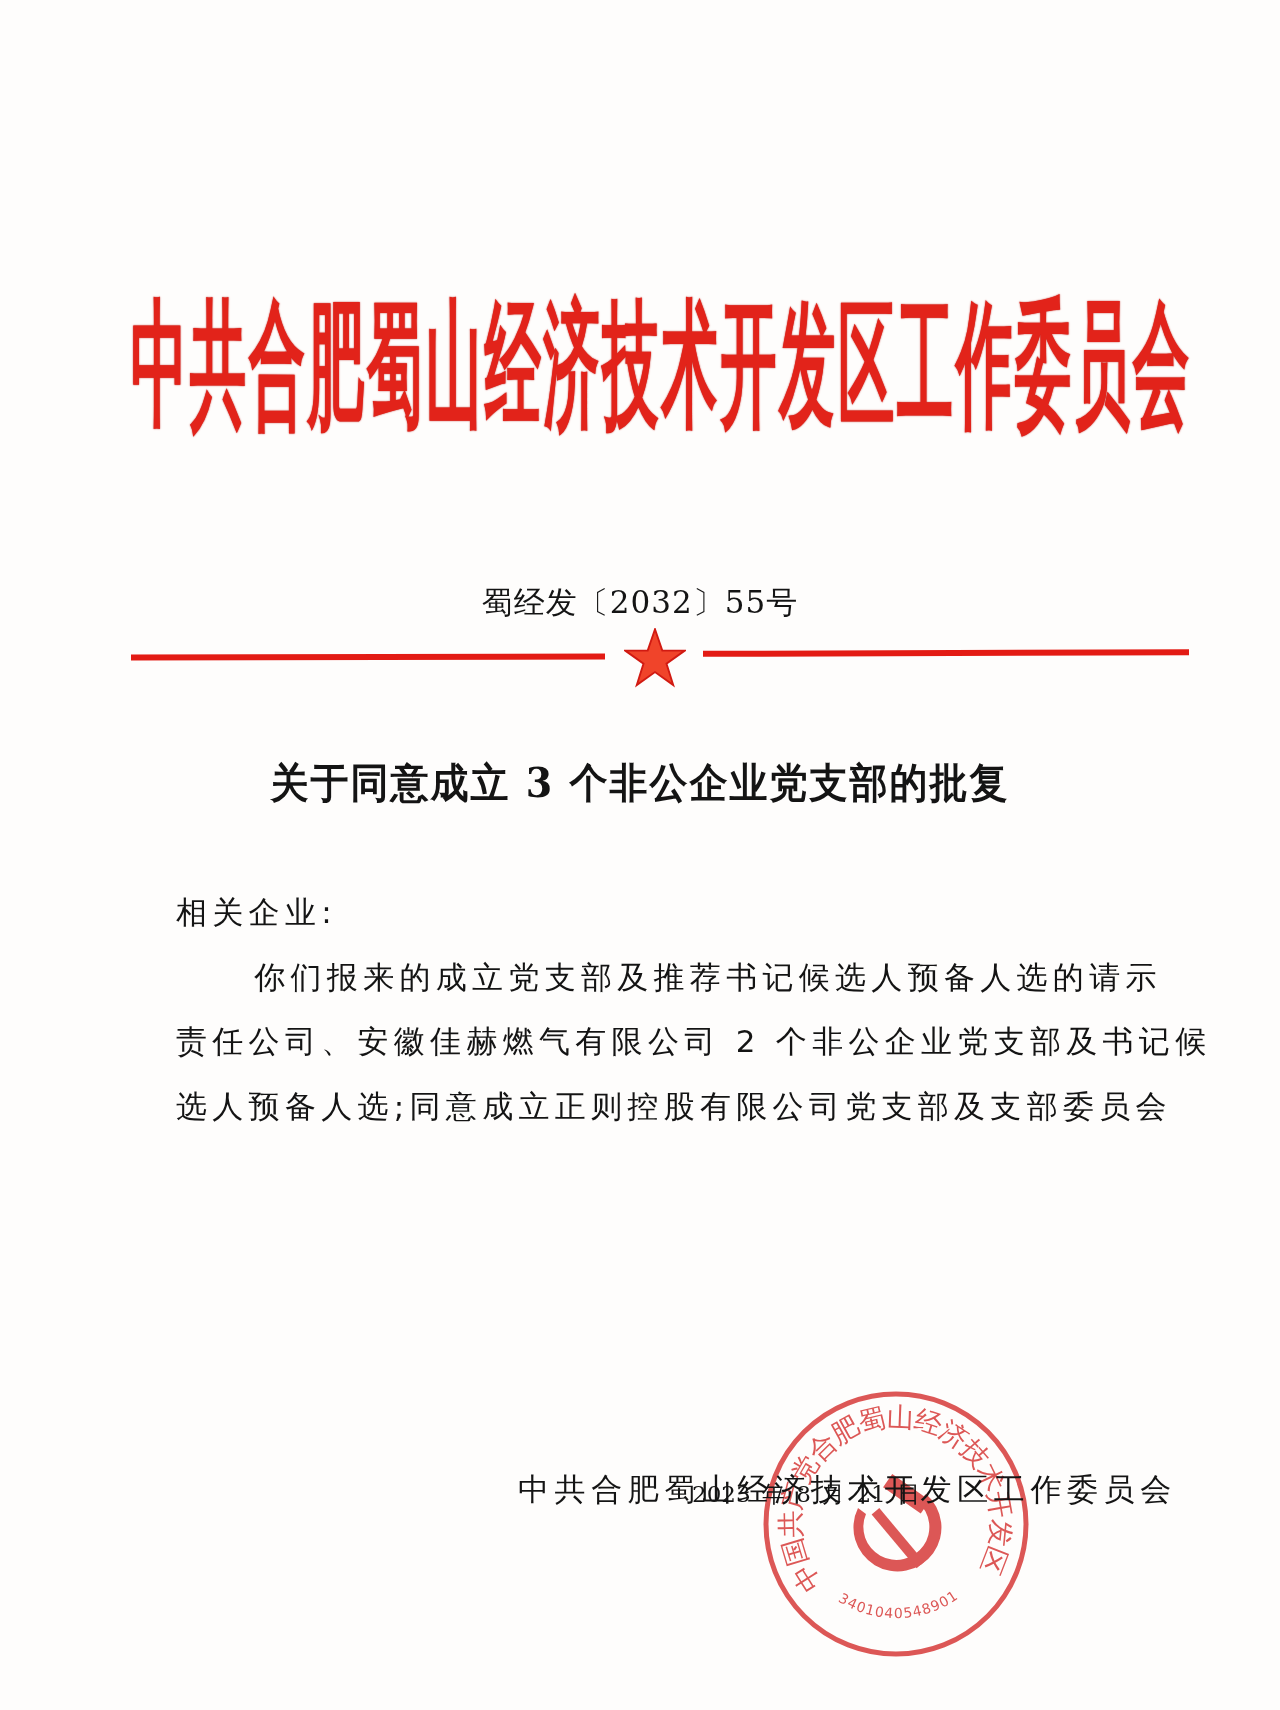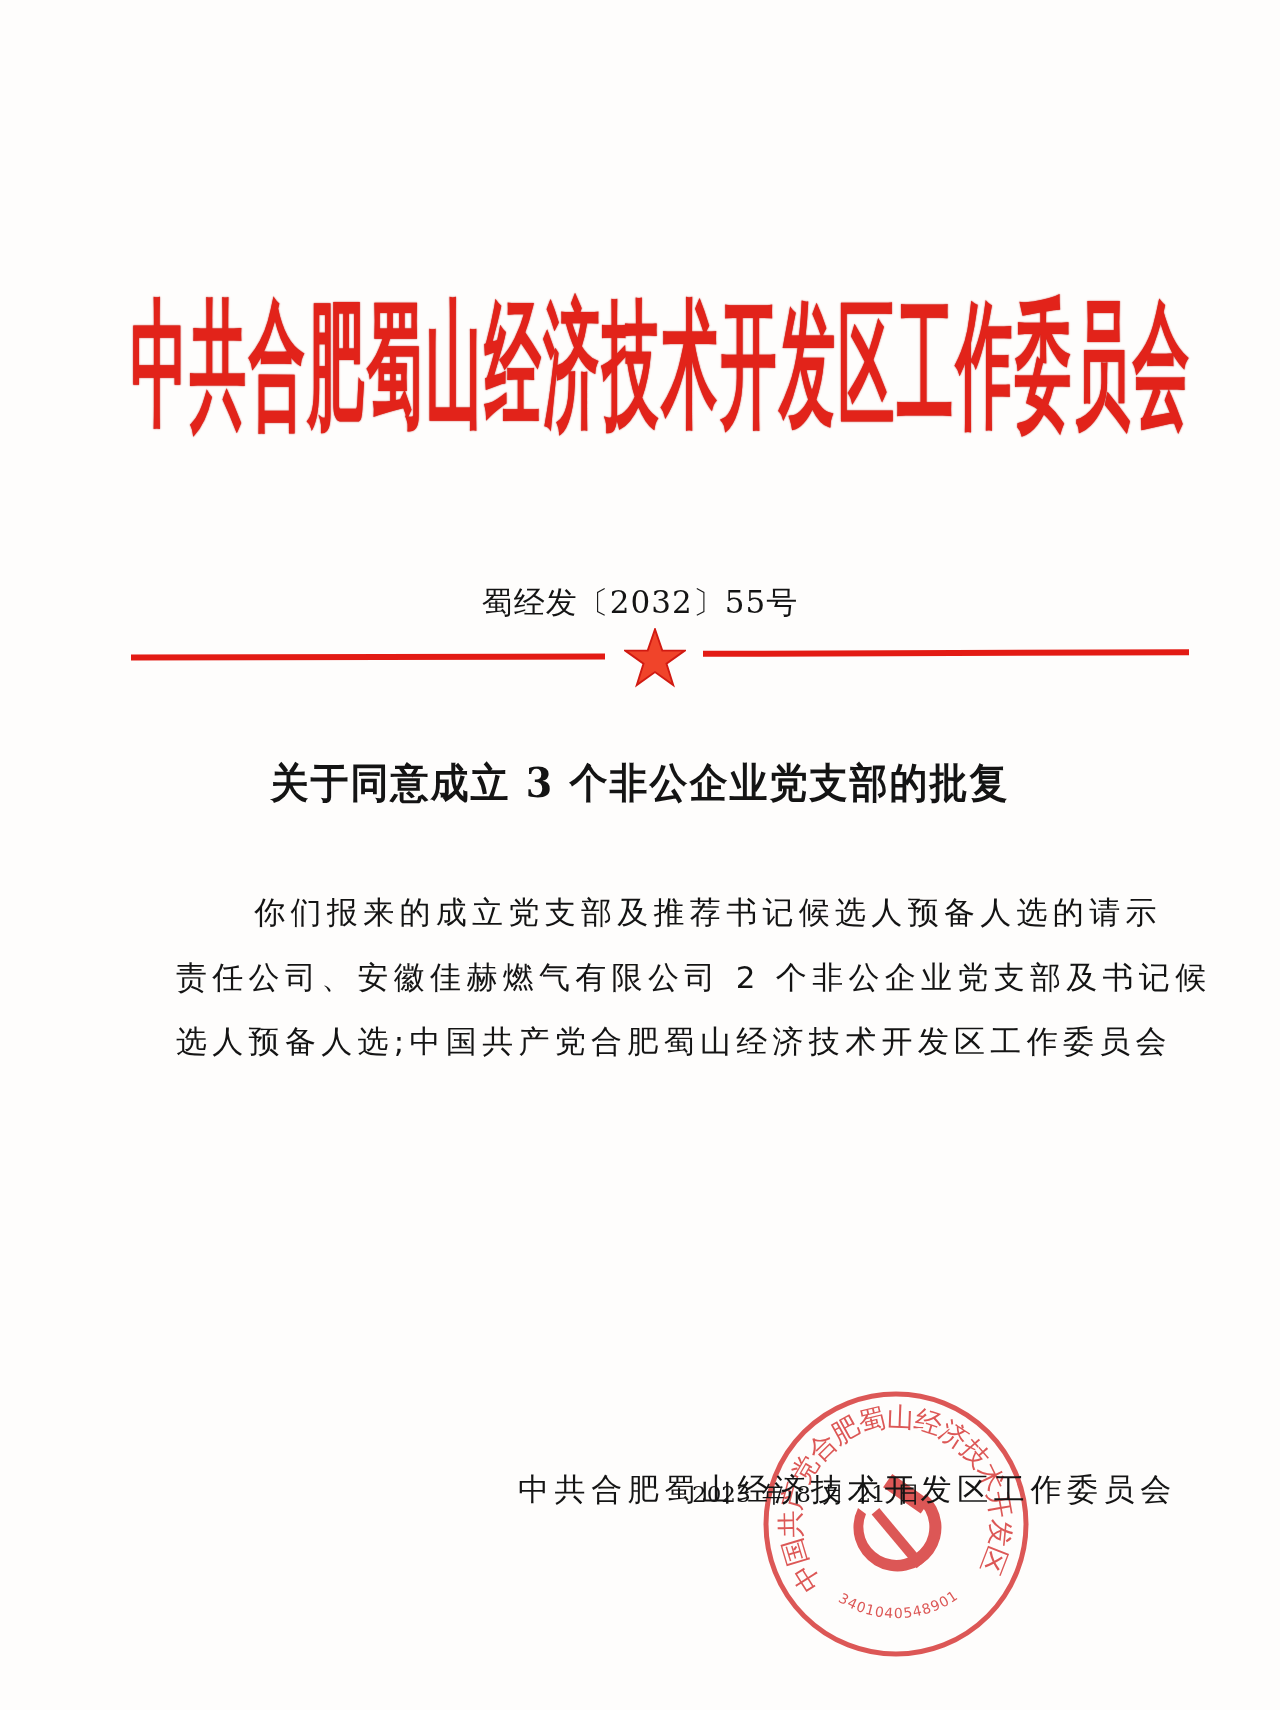--- a/index.html
+++ b/index.html
@@ -97,26 +97,27 @@
 
 <div class="abs rule rule-left"></div>
 <svg class="abs star" viewBox="0 0 100 100">
   <polygon points="50,2 61.8,36.5 98,36.5 68.5,57.5 79.4,92 50,71 20.6,92 31.5,57.5 2,36.5 38.2,36.5" fill="#f0442a" stroke="#d11a12" stroke-width="3"></polygon>
 </svg>
 <div class="abs rule rule-right"></div>
 
 <div class="abs doc-title">关于同意成立 3 个非公企业党支部的批复</div>
 
 <div class="abs body-text">
+  <p>相关企业:</p>
   <p class="indent">
     <span class="body-line">你们报来的成立党支部及推荐书记候选人预备人选的请示</span>
   </p>
   <p>
     <span class="body-line">责任公司、安徽佳赫燃气有限公司 2 个非公企业党支部及书记候</span>
-    <span class="body-line">选人预备人选;中国共产党合肥蜀山经济技术开发区工作委员会</span>
+    <span class="body-line">选人预备人选;同意成立正则控股有限公司党支部及支部委员会</span>
   </p>
 </div>
 
 <svg class="abs stamp" viewBox="0 0 272 272">
   <defs>
     <path id="ringPath" d="M 62,196 A 96,96 0 1,1 214,190"></path>
     <path id="codePath" d="M 52,190 A 108,108 0 0,0 220,190"></path>
   </defs>
   <circle cx="136" cy="136" r="130" fill="none" stroke="#d9413f" stroke-width="5"></circle>
   <text font-family="DejaVu Sans, sans-serif" font-size="27" fill="#d9413f" letter-spacing="-1">

